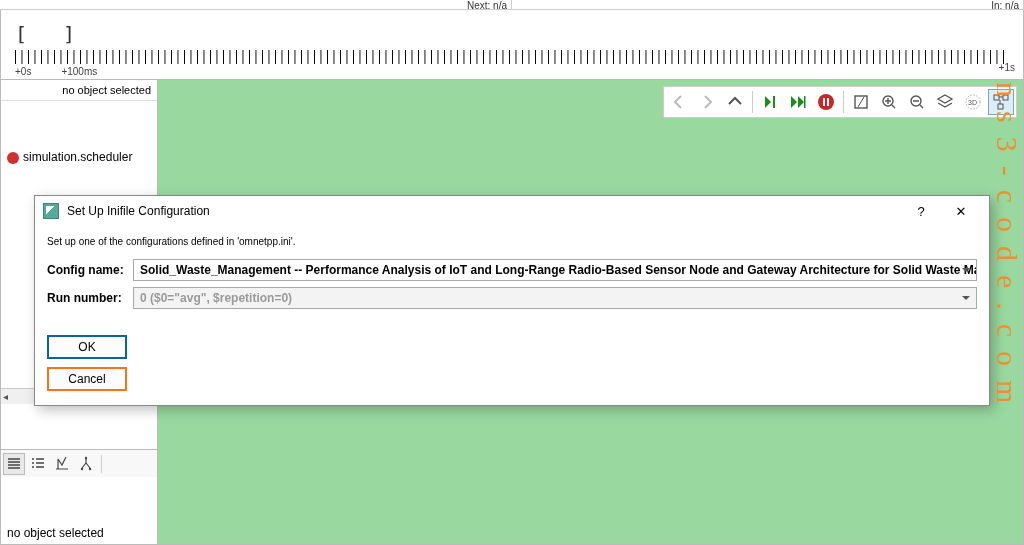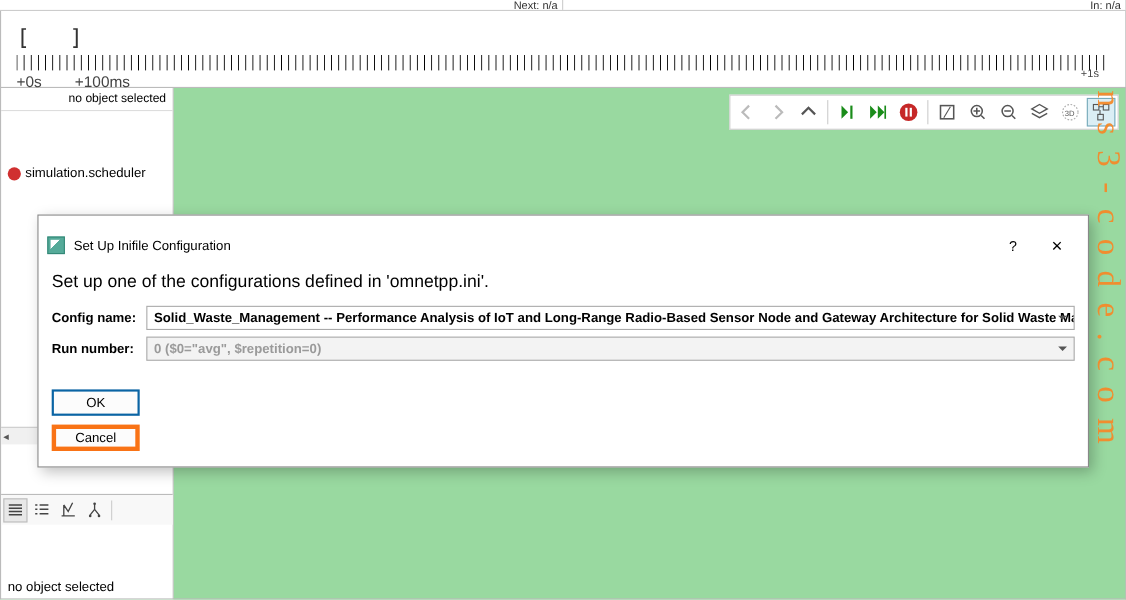--- a/index.html
+++ b/index.html
@@ -5,22 +5,22 @@
   * { box-sizing: border-box; margin: 0; padding: 0; }
   body { font-family: "Segoe UI", Tahoma, sans-serif; font-size: 12px; background: #f0f0f0; width: 1024px; height: 545px; position: relative; overflow: hidden; }
 
   .top-strip { height: 10px; background: #fff; border-bottom: 1px solid #ccc; display:flex; }
   .top-cell { flex:1; border-right:1px solid #ccc; font-size:10px; color:#333; padding:0 4px; overflow:hidden;text-align:right; }
 
   .timeline-panel { height: 70px; background: #fff; border: 1px solid #bbb; border-top:none; padding: 12px 14px; position: relative; }
   .timeline-brackets { font-family: monospace; font-size: 20px; letter-spacing: 12px; color:#333;}
   .timeline-track { height: 14px; margin-top: 4px; background: linear-gradient(to right, #000 1px, transparent 1px); background-size: 6.5px 100%; position:relative; }
   .timeline-track::before, .timeline-track::after { content:''; position:absolute; top:0; width:8px; height:14px; }
-  .timeline-ticklabels { display:flex; justify-content:space-between; font-size:14px; color:#444; margin-top:2px; }
-  .timeline-end { position:absolute; right:24px; bottom:6px; font-size:10px; color:#444;}
+  .timeline-ticklabels { display:flex; justify-content:space-between; font-size:10px; color:#444; margin-top:2px; }
+  .timeline-end { position:absolute; right:8px; bottom:6px; font-size:10px; color:#444;}
 
   .main-area { display:flex; height: calc(100% - 80px); }
   .left-col { width: 158px; display:flex; flex-direction:column; background:#fff; border:1px solid #bbb; border-top:none;gap:45px; }
   .left-top { padding:4px 6px; text-align:right; font-size:11px; border-bottom:1px solid #ddd; }
   .left-tree { padding:4px 6px; font-size:12px; flex:1; overflow:hidden; white-space:nowrap;}
   .red-dot { display:inline-block; width:12px; height:12px; border-radius:6px; background:#d03030; margin-right:4px; vertical-align:middle;}
   .scroll-stub { height:16px; background:#f0f0f0; border-top:1px solid #ccc; display:flex; align-items:center; }
   .scroll-stub::before { content:'◂'; font-size:10px; padding:0 2px; color:#555; }
 
   .left-bottom-tabs { height:28px; border-top:1px solid #bbb; display:flex; align-items:center; gap:2px; padding:2px; background:#f8f8f8; }
@@ -32,35 +32,35 @@
   .canvas { flex:1; background:#99d9a0; border:1px solid #bbb; border-left:none; border-top:none; position:relative; }
 
   .sim-toolbar { position:absolute; top:6px; right:6px; display:flex; gap:2px; background:#fff; border:1px solid #ccc; padding:2px; align-items:center; }
   .tb-btn { width:26px; height:26px; display:flex; align-items:center; justify-content:center; border:1px solid transparent; cursor:default; background:#fff; }
   .tb-btn.blue-active { border:1px solid #7ab; background:#dbeef5; }
   .tb-btn svg { width:18px; height:18px; }
   .tb-sep { width:1px; height:22px; background:#ccc; margin:0 2px; }
 
   
   .modal { position:absolute; left:34px; top:195px; width:956px; background:#fff; border:1px solid #888; box-shadow: 4px 4px 12px rgba(0,0,0,.25); }
-  .modal-titlebar { height:30px; display:flex; align-items:center; padding:0 8px;margin-top:12px; }
+  .modal-titlebar { height:30px; display:flex; align-items:center; padding:0 8px; }
   .modal-titlebar .ico { width:16px; height:16px; background:#5a9; margin-right:8px; border:1px solid #387; position:relative; }
   .modal-titlebar .ico::after { content:''; position:absolute; inset:2px; background:linear-gradient(135deg,#fff 40%, transparent 40%); }
   .modal-title { flex:1; font-size:12px; }
   .modal-close, .modal-help { width:40px; height:28px; display:flex; align-items:center; justify-content:center; cursor:default; font-size:13px; }
 
   .modal-body { padding: 10px 12px 12px; }
-  .modal-desc { font-size:16px; margin-bottom:12px; }
+  .modal-desc { font-size:10px; margin-bottom:12px; }
   .form-row { display:flex; align-items:center; margin:6px 0;font-weight:bold; }
   .form-row label { width:86px; font-size:12px; }
   .form-row .combo { flex:1; height:22px; border:1px solid #aaa; background:#fff; display:flex; align-items:center; padding:0 20px 0 6px; font-size:12px; position:relative; overflow:hidden; white-space:nowrap; }
   .form-row .combo::after { content:''; position:absolute; right:6px; top:8px; border:4px solid transparent; border-top-color:#555; }
   .form-row .combo.disabled { background:#f3f3f3; color:#9a9a9a; }
   .modal-buttons { display:flex; justify-content:flex-end; gap:8px; padding:8px 12px 14px;flex-direction:column; }
-  .btn { width:80px; height:24px; border:4px solid #f97316; background:#fcfcfc; font-size:12px; cursor:default; display:flex; align-items:center; justify-content:center; }
+  .btn { width:80px; height:24px; border:2px solid #f97316; background:#fcfcfc; font-size:12px; cursor:default; display:flex; align-items:center; justify-content:center; }
   .btn.primary { border:2px solid #0a64a4; }
 
   .watermark { position:absolute; right:0; top:82px; font-family: Georgia, serif; font-size:30px; color:#f58a2a; opacity:.95; writing-mode: vertical-rl; letter-spacing:14px; pointer-events:none;}
 </style>
 </head>
 <body>
 
 <div class="top-strip">
   <div class="top-cell">Next: n/a</div>
   <div class="top-cell">In: n/a</div>

